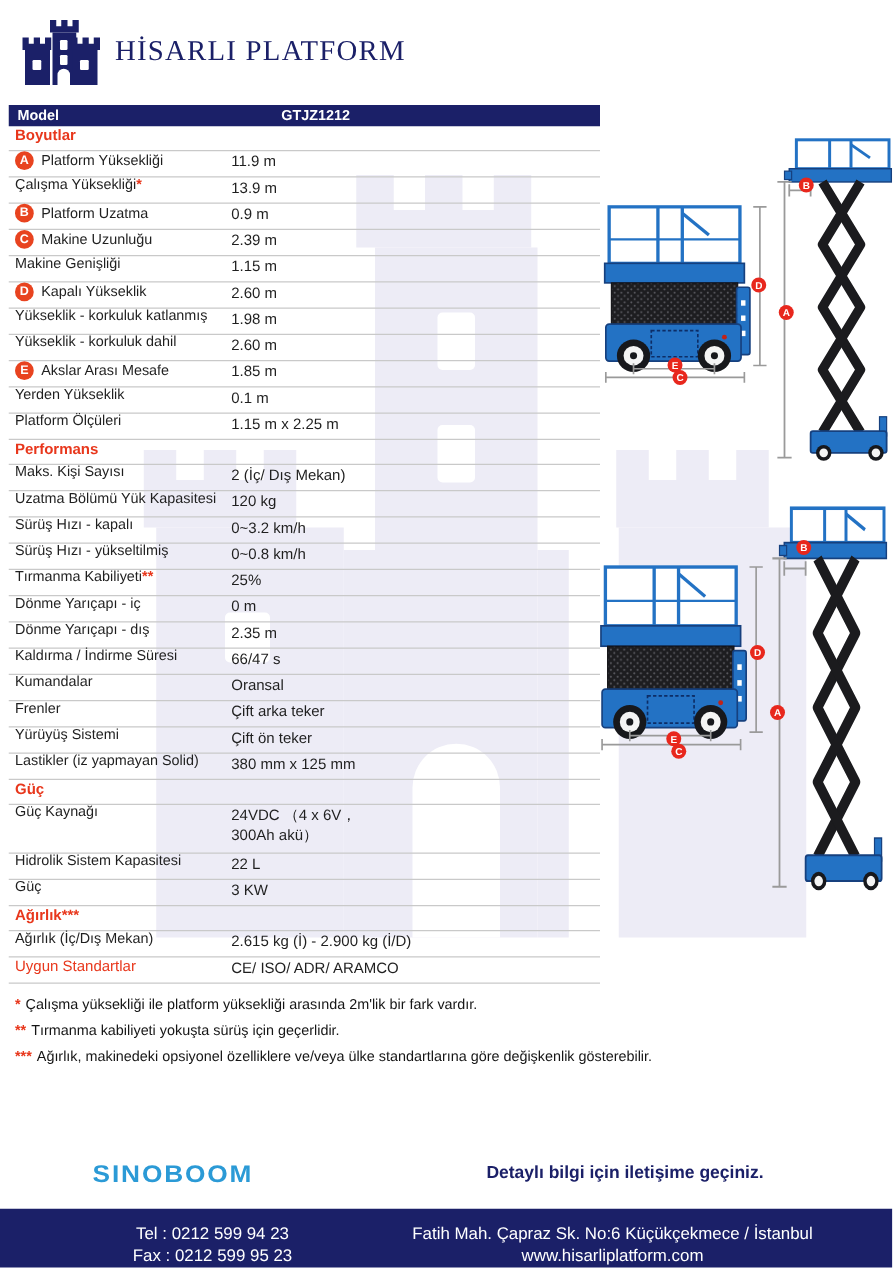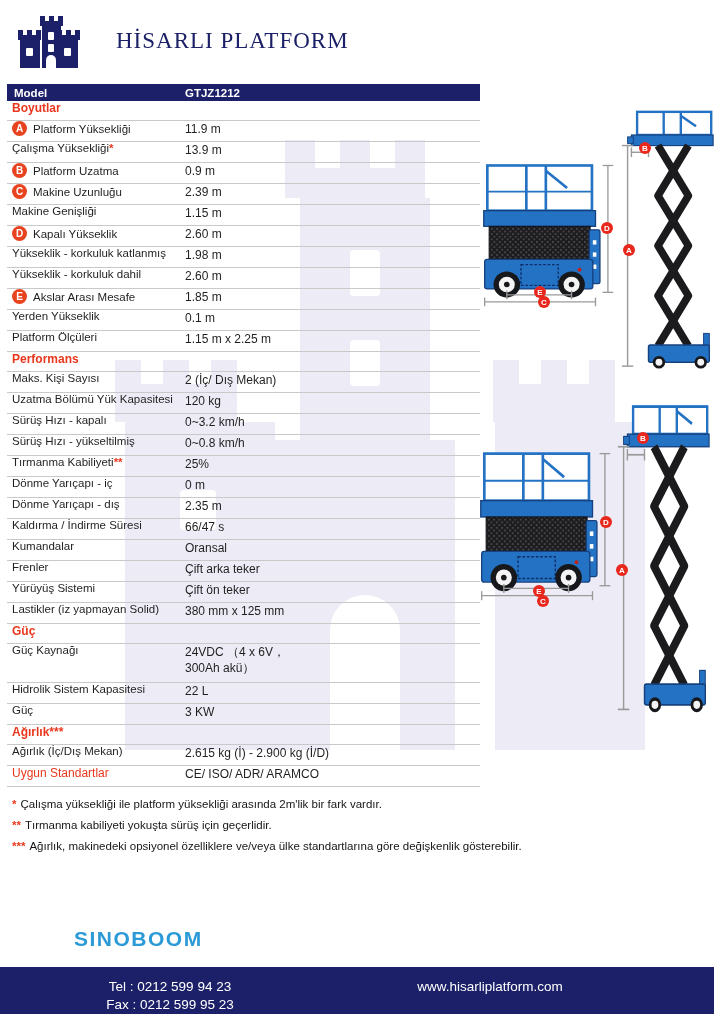--- a/index.html
+++ b/index.html
@@ -3,28 +3,28 @@
 <meta charset="utf-8">
 <style>
   html,body{margin:0;padding:0;background:#ffffff;}
   #page{position:relative;width:714px;height:1024px;background:#fff;overflow:hidden;
         font-family:"Liberation Sans",sans-serif;color:#1f1f1f;}
 
   
   .watermark{position:absolute;left:55px;top:110px;z-index:0;}
 
   
-  .brand{position:absolute;left:16px;top:10px;display:flex;align-items:center;z-index:2;gap:24px;}
+  .brand{position:absolute;left:16px;top:10px;display:flex;align-items:center;z-index:2;}
   .brand-title{font-family:"Liberation Serif",serif;font-size:23px;letter-spacing:1px;
                color:#1b2068;margin-left:10px;font-weight:500;}
 
   
   .spec{position:absolute;left:7px;top:84px;width:473px;z-index:2;}
   .model-bar{height:17px;background:#1b2068;color:#fff;display:flex;align-items:center;
-             font-size:11.5px;font-weight:bold;}
+             font-size:11.5px;font-weight:bold;gap:40px;}
   .model-bar .mlabel{padding-left:7px;width:171px;}
   .trow{position:relative;display:flex;align-items:flex-start;height:20px;
         border-bottom:1px solid #c9c9c9;background:transparent;}
   .trow.tall{height:38px;}
   .section-row{height:19px;}
   .section-label{color:#e8371c;font-size:12px;font-weight:bold;padding-left:5px;}
   .cell-label{width:178px;display:flex;align-items:center;padding-left:5px;box-sizing:border-box;
               font-size:11.5px;}
   .cell-value{font-size:12px;line-height:16px;}
   .letter-badge{width:15px;height:15px;border-radius:50%;background:#e8431f;color:#fff;
@@ -455,23 +455,25 @@
   <svg class="diagram-svg" style="left:616px;top:402px" width="95" height="312" viewBox="0 0 100 272" preserveAspectRatio="none">
     <use href="#liftExt"></use>
   </svg>
   <div class="dim-badge" style="left:600px;top:516px">D</div>
   <div class="dim-badge" style="left:533px;top:585px">E</div>
   <div class="dim-badge" style="left:537px;top:595px">C</div>
   <div class="dim-badge" style="left:616px;top:564px">A</div>
   <div class="dim-badge" style="left:637px;top:432px">B</div>
 
   <div class="sinoboom">SINOBOOM</div>
+  <div class="contact-note">Detaylı bilgi için iletişime geçiniz.</div>
   <div class="footer-bar">
     <div class="footer-left">
       <div>Tel : 0212 599 94 23</div>
       <div>Fax : 0212 599 95 23</div>
     </div>
     <div class="footer-right">
+      <div>Fatih Mah. Çapraz Sk. No:6 Küçükçekmece / İstanbul</div>
       <div>www.hisarliplatform.com</div>
     </div>
   </div>
 
 </div>
 
 </body></html>

